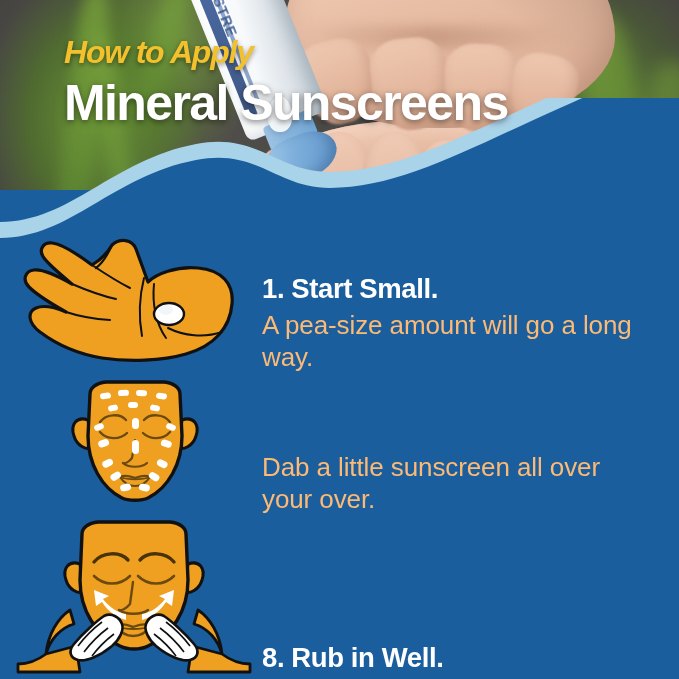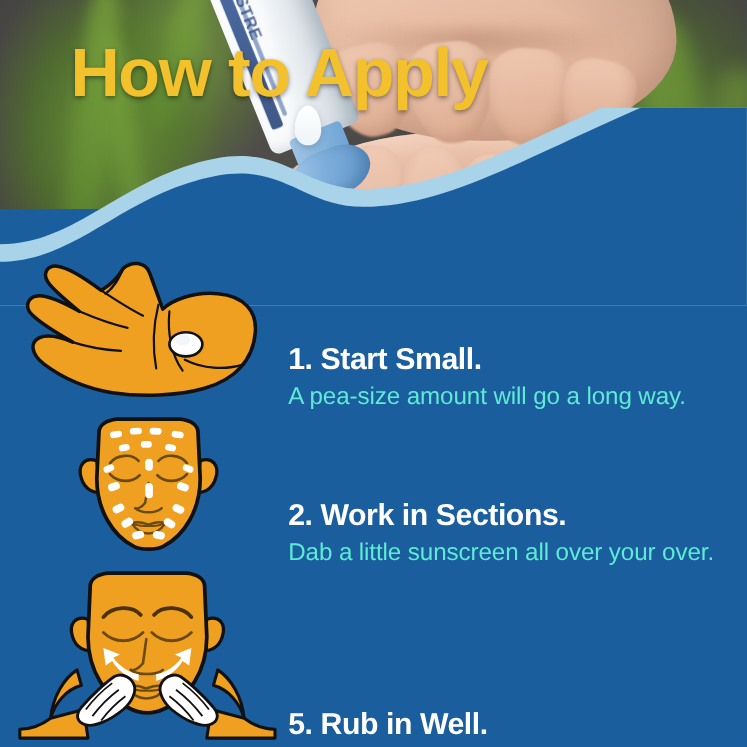--- a/index.html
+++ b/index.html
@@ -213,42 +213,43 @@
   .step-title {
     color:#ffffff;
     font-size:27.5px;
     font-weight:700;
     letter-spacing:-.4px;
     line-height:1.12;
     margin-bottom:4px;
     white-space:nowrap;
   }
   .step-desc {
-    color:#5eead4;
-    font-size:22px;
+    color:#fdba74;
+    font-size:26px;
     font-weight:400;
     line-height:1.26;
     letter-spacing:-.1px;
     max-width:392px;
   }
 
   
   .title-block {
     position:absolute;
     left:64px; top:36px;
     z-index:5;
   }
   .title-1 {
-    font-size:62px;
+    font-size:32px;
     font-weight:700;
     color:#f3c12b;
     letter-spacing:-1.2px;
     line-height:1;
     text-shadow:0 2px 5px rgba(0,0,0,.45);
     white-space:nowrap;
+    font-style:italic;
   }
   .title-2 {
     font-size:50px;
     font-weight:700;
     color:#ffffff;
     letter-spacing:-1.6px;
     line-height:1;
     margin-top:10px;
     text-shadow:0 2px 6px rgba(0,0,0,.5);
     white-space:nowrap;
@@ -302,20 +303,21 @@
              C400,74 470,34 560,-6 C608,-28 650,-44 679,-56
              L679,180 L0,180 Z" fill="#A9D3E8"></path>
 
     <path d="M0,140 C70,140 112,78 196,62 C258,50 276,90 330,90
              C400,90 470,50 560,10 C608,-12 650,-28 679,-40
              L679,180 L0,180 Z" fill="#1B5E9E"></path>
   </svg>
 
   <div class="title-block">
     <div class="title-1">How to Apply</div>
+    <div class="title-2">Mineral Sunscreens</div>
   </div>
 
   <div class="steps">
 
     <div class="step step-1">
       <div class="icon-col">
         <svg width="238" height="138" viewBox="0 0 238 138">
           <g stroke="#111111" stroke-width="3.2" stroke-linejoin="round" stroke-linecap="round">
             <path d="M96,13 C104,6 116,7 120,17 L132,50
                      C140,42 160,34 182,36 C206,38 218,52 216,72
@@ -388,21 +390,20 @@
               <rect x="85" y="82" width="11" height="7" rx="3.5" transform="rotate(26 90 85)"></rect>
               <rect x="38" y="95" width="11" height="7" rx="3.5" transform="rotate(-32 43 98)"></rect>
               <rect x="77" y="95" width="11" height="7" rx="3.5" transform="rotate(32 82 98)"></rect>
               <rect x="48" y="106" width="11" height="7" rx="3.5" transform="rotate(-12 53 109)"></rect>
               <rect x="67" y="106" width="11" height="7" rx="3.5" transform="rotate(12 72 109)"></rect>
             </g>
           </g>
         </svg>
       </div>
       <div class="text-col">
-        <div class="step-title">2. Work in Sections.</div>
         <div class="step-desc">Dab a little sunscreen all over your over.</div>
       </div>
     </div>
 
     <div class="step step-3">
       <div class="icon-col">
         <svg width="238" height="160" viewBox="0 0 238 160">
           <g transform="translate(48,0)">
 
             <path d="M6,96 C-6,104 -16,120 -18,140 C-14,126 -4,114 10,110 Z" fill="#F0A020" stroke="#111111" stroke-width="2.8" stroke-linejoin="round"></path>
@@ -450,18 +451,18 @@
                        C118,148 104,142 92,132 C84,125 80,116 82,110
                        C84,104 92,98 100,102 Z" fill="#FFFFFF" stroke="#111111" stroke-width="2.6" stroke-linejoin="round"></path>
               <path d="M102,108 C110,114 120,124 126,132" fill="none" stroke="#111111" stroke-width="1.6"></path>
               <path d="M96,114 C104,120 114,130 120,138" fill="none" stroke="#111111" stroke-width="1.6"></path>
               <path d="M90,120 C98,126 106,134 112,142" fill="none" stroke="#111111" stroke-width="1.6"></path>
             </g>
           </g>
         </svg>
       </div>
       <div class="text-col">
-        <div class="step-title">5. Rub in Well.</div>
+        <div class="step-title">8. Rub in Well.</div>
       </div>
     </div>
 
   </div>
 </div>
 
 </body></html>

